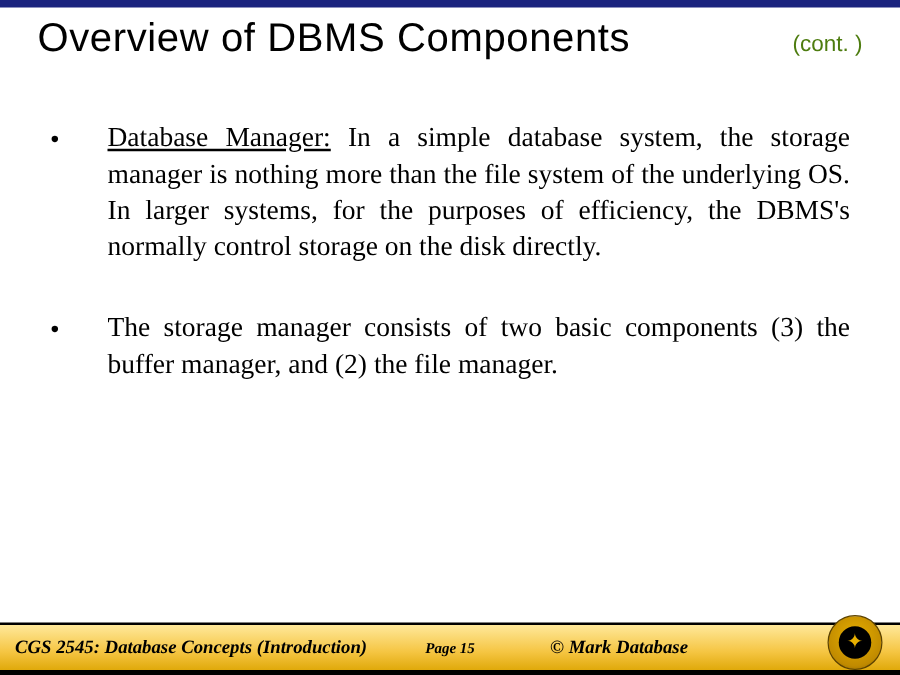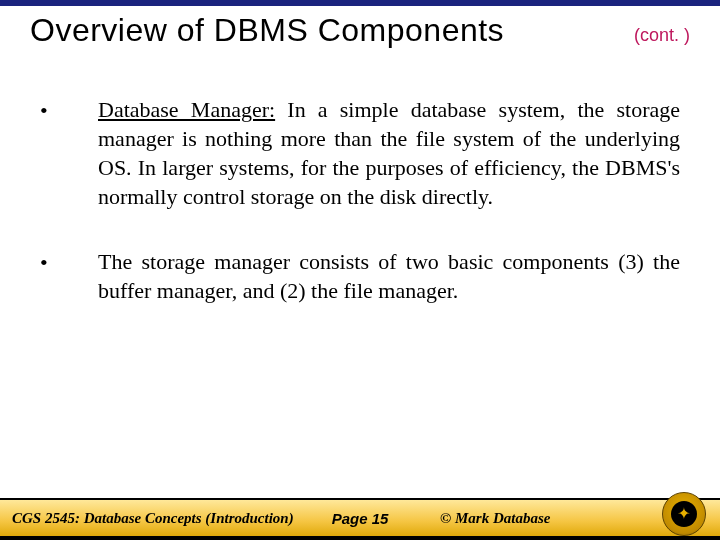--- a/index.html
+++ b/index.html
@@ -1,15 +1,15 @@
 <!DOCTYPE html>
 <html><head>
 <meta charset="utf-8">
 <style>
-  * { box-sizing: border-box; margin: 0; padding: 0; gap: 12px; }
+  * { box-sizing: border-box; margin: 0; padding: 0; }
   html, body { width: 720px; height: 540px; }
   body {
     background: #fff;
     font-family: "Times New Roman", Times, serif;
     position: relative;
     overflow: hidden;
   }
   .top-bar {
     position: absolute;
     top: 0; left: 0;
@@ -27,21 +27,21 @@
   }
   .title {
     font-family: Arial, Helvetica, sans-serif;
     font-size: 32px;
     color: #000;
     letter-spacing: 0.5px;
   }
   .cont {
     font-family: Arial, Helvetica, sans-serif;
     font-size: 18px;
-    color: #be185d;
+    color: #4d7c0f;
   }
   .content {
     position: absolute;
     top: 95px;
     left: 40px;
     right: 40px;
   }
   .bullet-item {
     display: flex;
     margin-bottom: 36px;
@@ -96,24 +96,24 @@
     font-family: "Times New Roman", serif;
     font-style: italic;
     font-weight: bold;
     font-size: 15px;
     color: #000;
   }
   .foot-center {
     position: absolute;
     left: 50%;
     transform: translateX(-50%);
-    font-family: Liberation Sans, sans-serif;
+    font-family: Liberation Serif, serif;
     font-style: italic;
     font-weight: bold;
-    font-size: 15px;
+    font-size: 12px;
     color: #000;
     text-align: center;
   }
   .foot-right {
     position: absolute;
     left: 440px;
     font-family: "Times New Roman", serif;
     font-style: italic;
     font-weight: bold;
     font-size: 15px;

